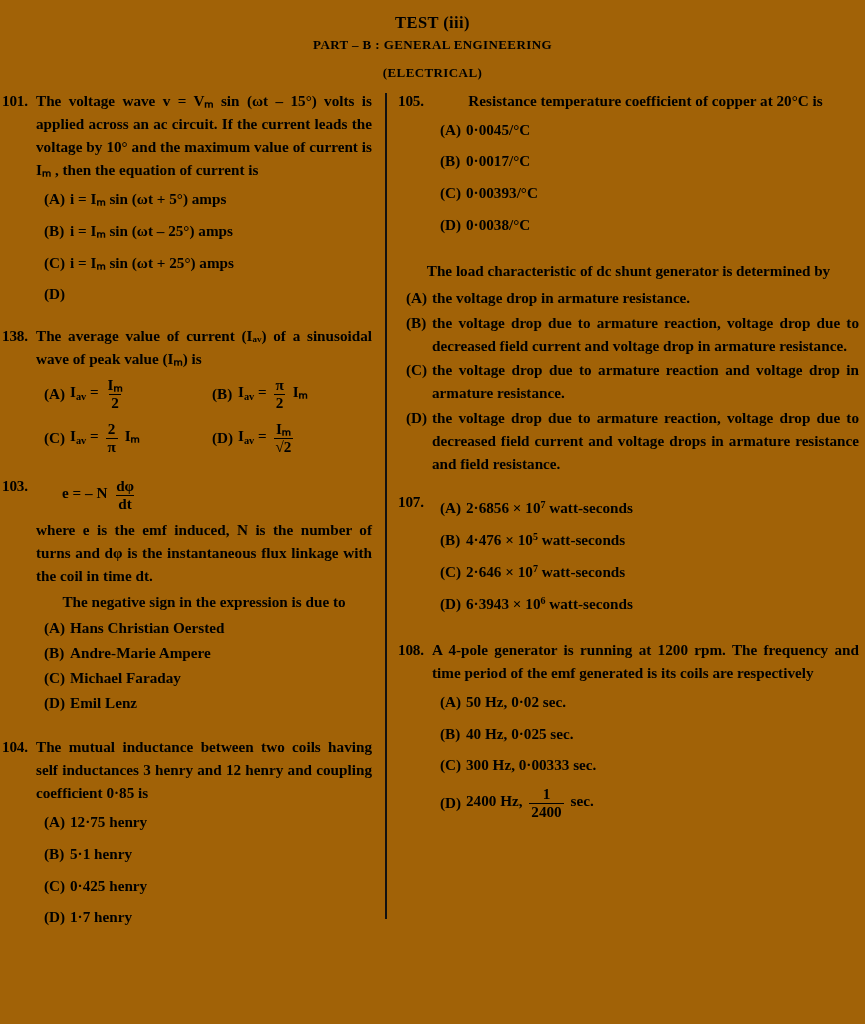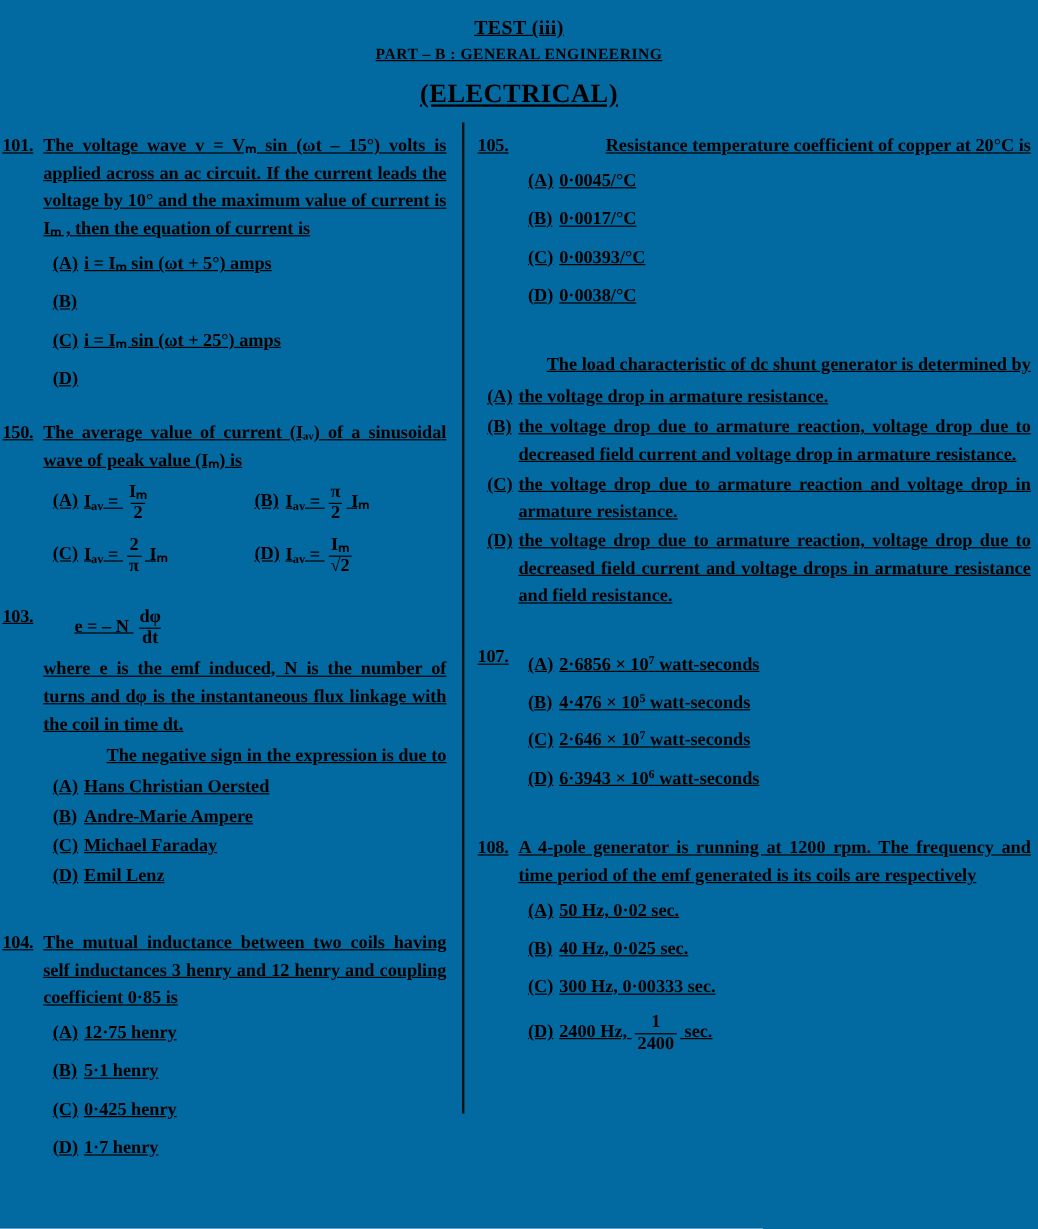--- a/index.html
+++ b/index.html
@@ -9,39 +9,38 @@
     background: #ffffff;
   }
   body {
     font-family: "Liberation Serif", serif;
     color: #000000;
   }
   #page {
     position: relative;
     width: 865px;
     height: 1024px;
-    background: #0369a1;
+    background: #a16207;
     overflow: hidden;
     font-weight: bold;
-    text-decoration: underline;
   }
 
   
   .heading {
     text-align: center;
     padding-top: 14px;
   }
   .heading .line {
     font-weight: bold;
     letter-spacing: 0.4px;
     line-height: 1.05;
   }
   .h-test   { font-size: 16.5px; margin-bottom: 7px; }
   .h-part   { font-size: 13px;  margin-bottom: 14px; }
-  .h-branch { font-size: 22px; margin-bottom: 9px; }
+  .h-branch { font-size: 13px; margin-bottom: 9px; }
 
   
   .columns {
     position: relative;
     display: flex;
     padding: 0 6px 0 2px;
     align-items: flex-start;
   }
   .col-left  { width: 378px; padding-right: 8px; box-sizing: border-box; }
   .col-right { width: 479px; padding-left: 18px; box-sizing: border-box; }
@@ -54,36 +53,35 @@
     height: 826px;
     background: #111;
   }
 
   
   .q {
     display: flex;
     margin-bottom: 9px;
     font-size: 15.2px;
     line-height: 1.52;
-    margin-top: 12px;
   }
   .q-num {
     flex: 0 0 auto;
     width: 34px;
     text-align: left;
     font-weight: bold;
     letter-spacing: -0.2px;
   }
   .q-body { flex: 1 1 auto; }
   .q-stem {
     text-align: justify;
     text-justify: inter-word;
     margin-bottom: 3px;
   }
-  .q-stem.nojust { text-align: right; }
+  .q-stem.nojust { text-align: center; }
 
   
   .opts { margin-top: 7px; }
   .opt {
     display: flex;
     margin-bottom: 9px;
     line-height: 1.5;
   }
   .opt.tight { margin-bottom: 2px; }
   .opt-lbl {
@@ -145,34 +143,35 @@
         <div class="q-num">101.</div>
         <div class="q-body">
           <div class="q-stem">The voltage wave v = Vₘ sin (ωt – 15°) volts is applied across an ac circuit. If the current leads the voltage by 10° and the maximum value of current is Iₘ , then the equation of current is</div>
           <div class="opts">
             <div class="opt">
               <div class="opt-lbl">(A)</div>
               <div class="opt-txt">i = Iₘ sin (ωt + 5°) amps</div>
             </div>
             <div class="opt">
               <div class="opt-lbl">(B)</div>
+              <div class="opt-txt">i = Iₘ sin (ωt – 25°) amps</div>
             </div>
             <div class="opt">
               <div class="opt-lbl">(C)</div>
               <div class="opt-txt">i = Iₘ sin (ωt + 25°) amps</div>
             </div>
             <div class="opt">
               <div class="opt-lbl">(D)</div>
             </div>
           </div>
         </div>
       </div>
 
       <div class="q">
-        <div class="q-num">150.</div>
+        <div class="q-num">138.</div>
         <div class="q-body">
           <div class="q-stem">The average value of current (Iₐᵥ) of a sinusoidal wave of peak value (Iₘ) is</div>
           <div class="opts">
 
             <div class="opt-grid">
               <div class="opt">
                 <div class="opt-lbl">(A)</div>
                 <div class="opt-txt">
                   <span>I</span><sub>av</sub>
                   <span>=</span>

